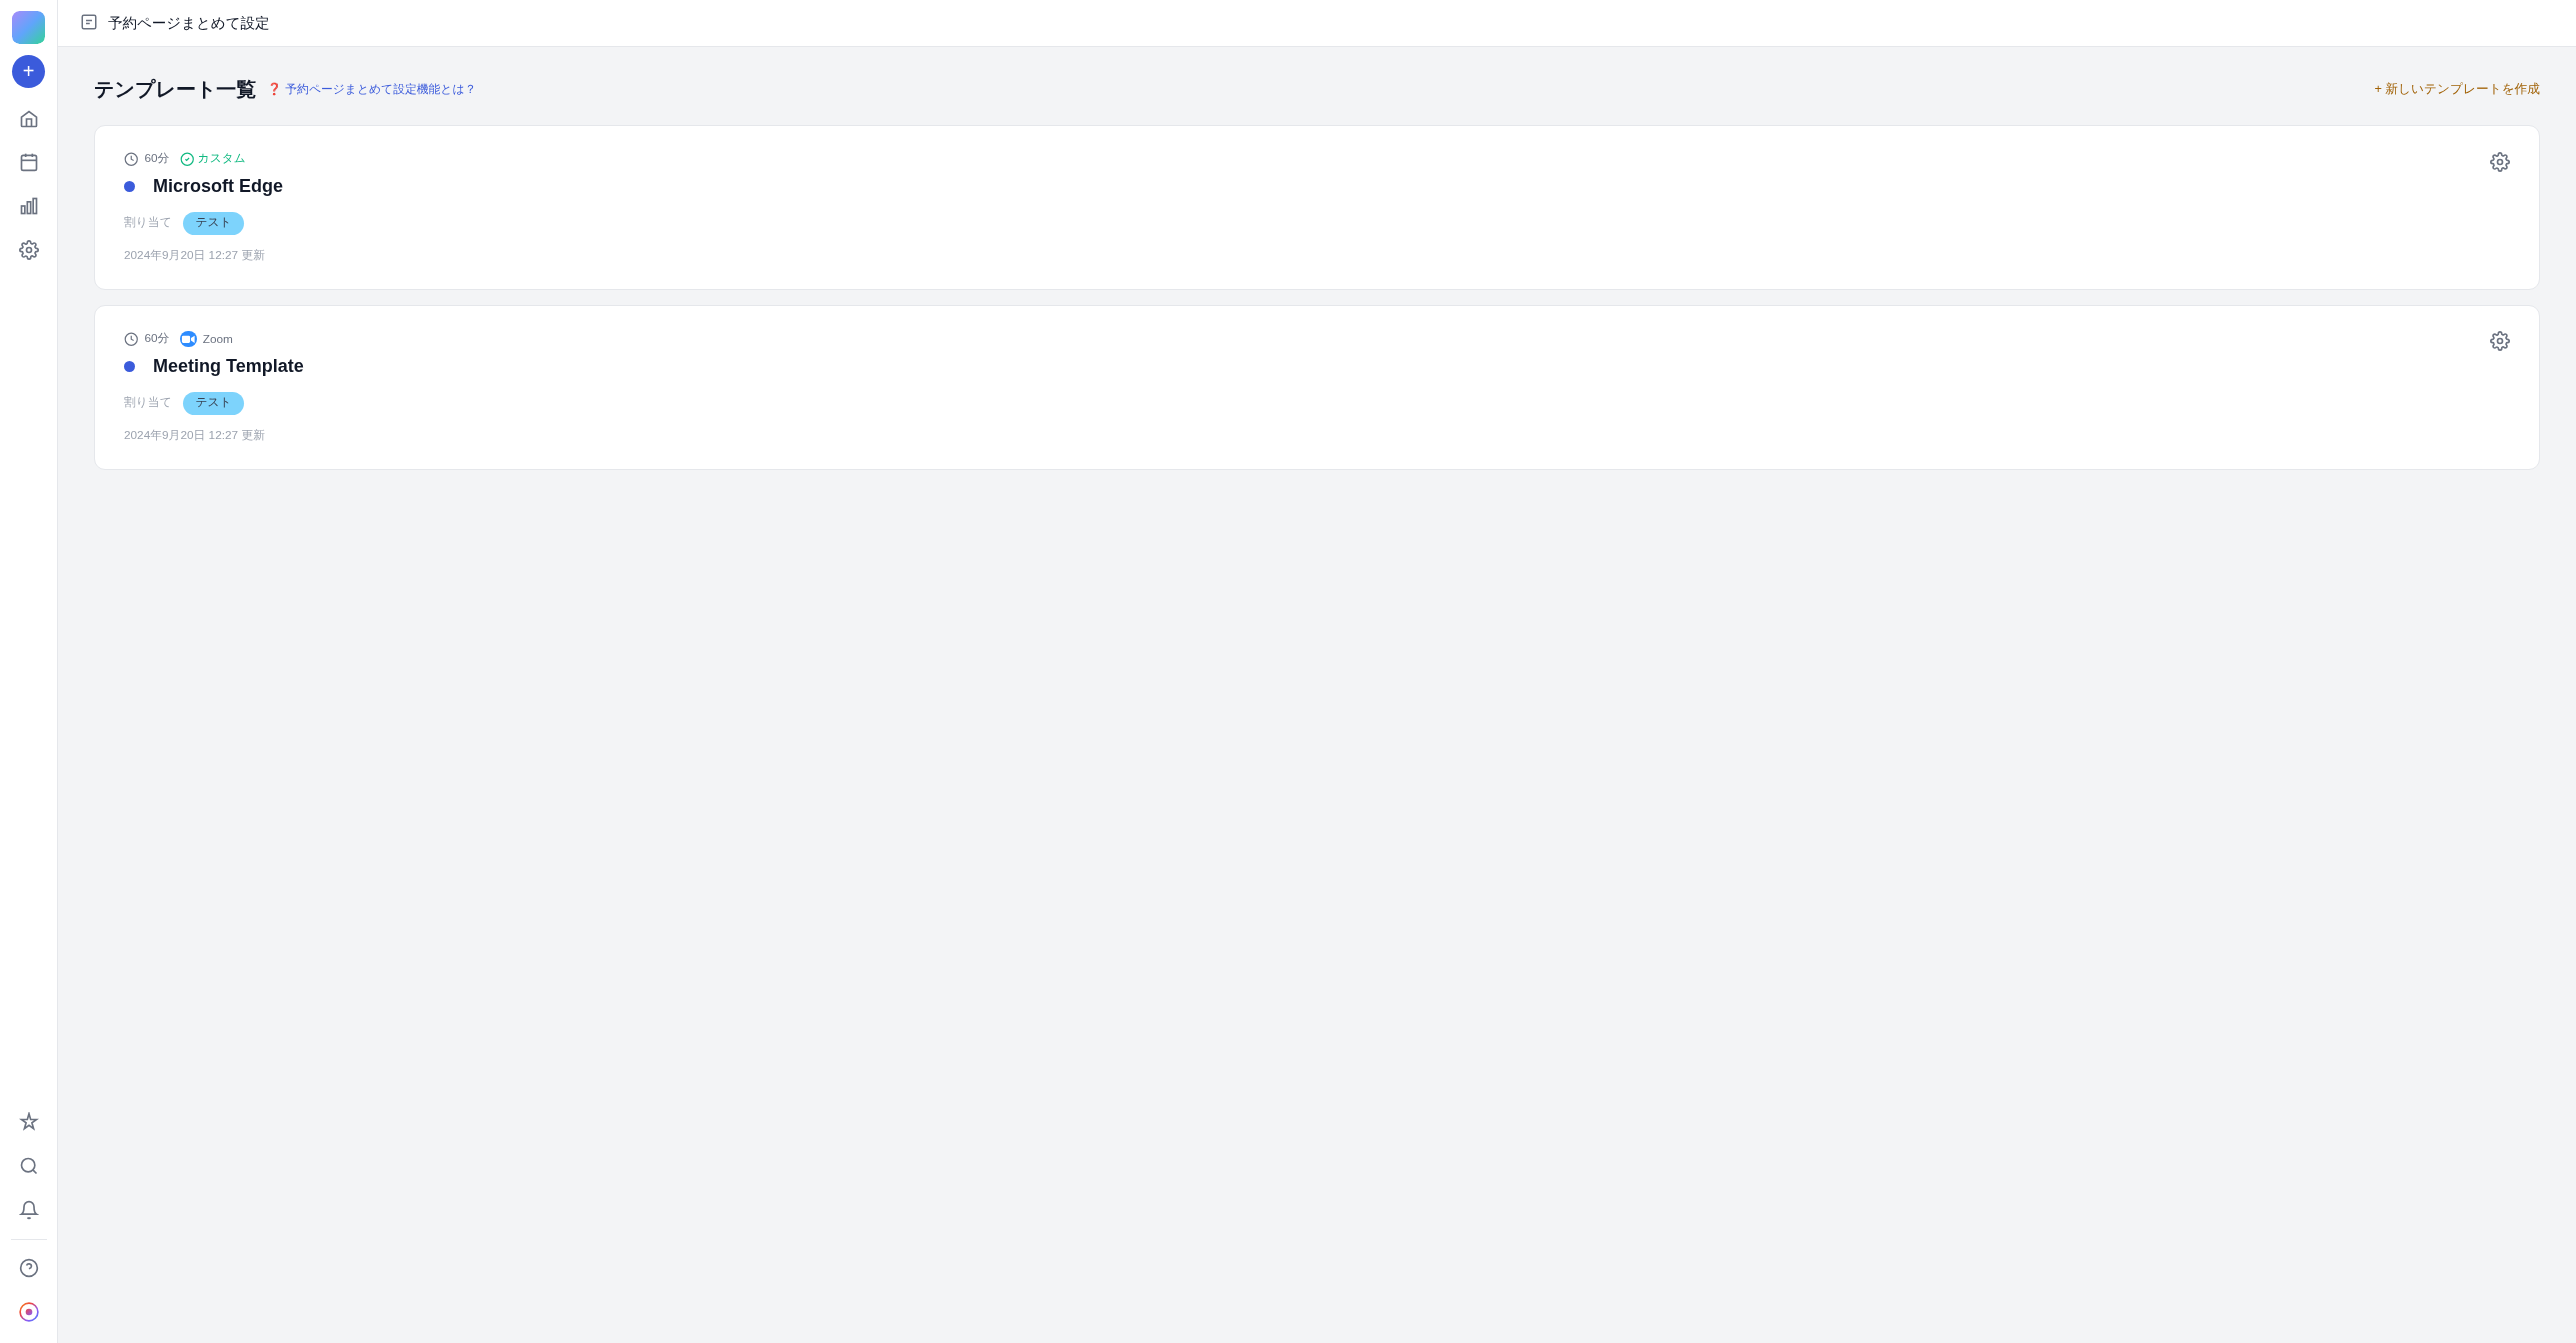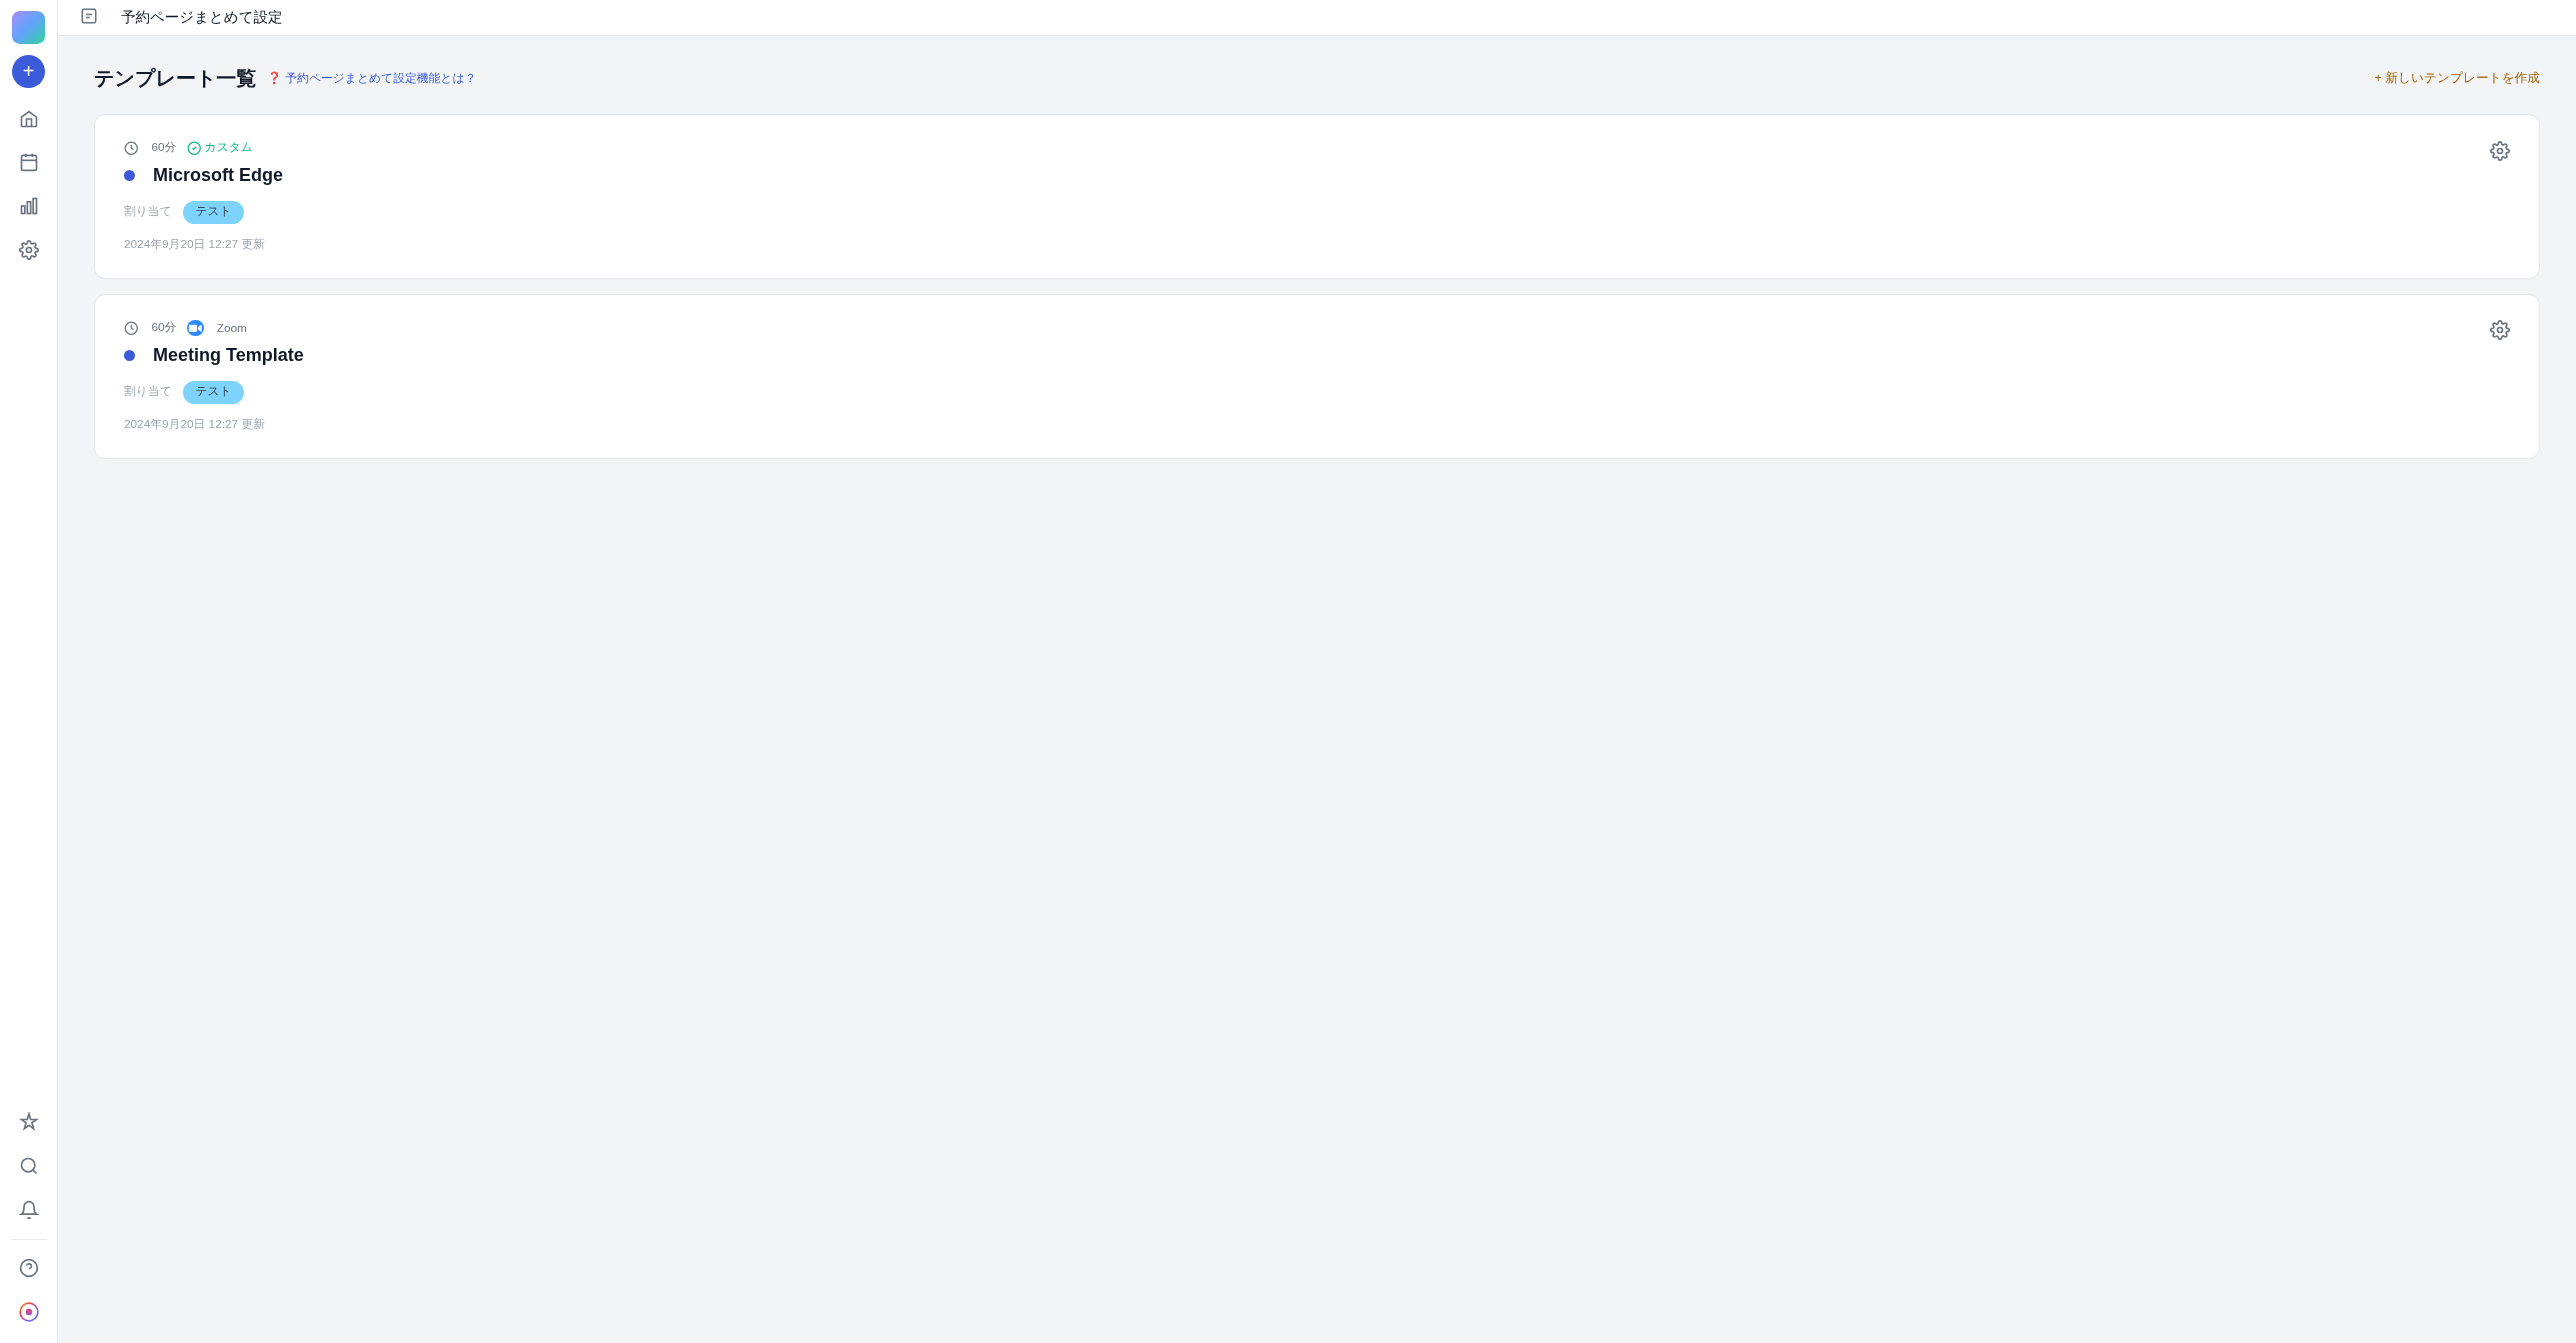--- a/index.html
+++ b/index.html
@@ -100,24 +100,24 @@
       flex-direction: column;
       flex: 1;
       overflow: hidden;
     }
 
     
     .top-header {
       background: #ffffff;
       border-bottom: 0.9px solid #e5e7eb;
       padding: 0 22px;
-      height: 36px;
-      display: flex;
-      align-items: center;
-      gap: 23px;
+      height: 47px;
+      display: flex;
+      align-items: center;
+      gap: 10px;
     }
 
     .top-header-icon {
       color: #6b7280;
     }
 
     .top-header-title {
       font-size: 14.5px;
       font-weight: 500;
       color: #111827;
@@ -186,21 +186,21 @@
       align-items: center;
       gap: 11px;
       margin-bottom: 9px;
       font-size: 11.8px;
       color: #6b7280;
     }
 
     .card-meta-item {
       display: flex;
       align-items: center;
-      gap: 13px;
+      gap: 6px;
     }
 
     .card-meta-item svg {
       width: 14.5px;
       height: 14.5px;
     }
 
     .card-title-row {
       display: flex;
       align-items: center;

